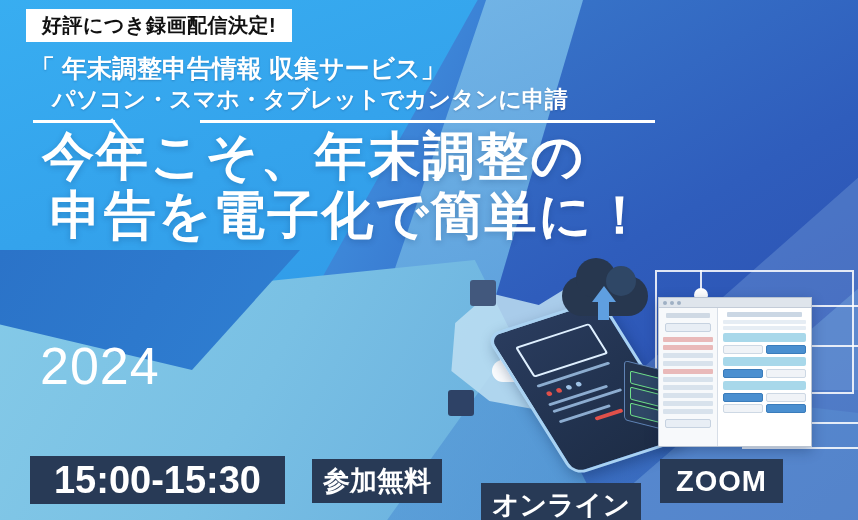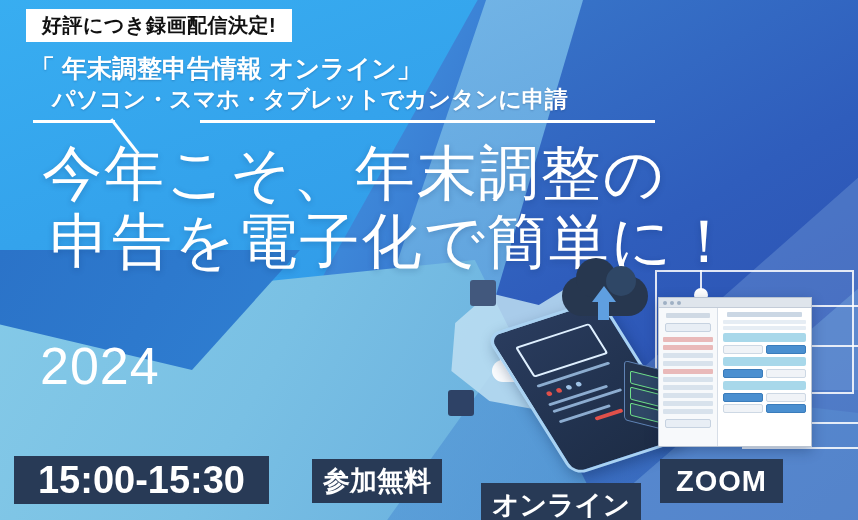--- a/index.html
+++ b/index.html
@@ -97,23 +97,23 @@
   .rule-left{
     position:absolute;left:33px;top:120px;width:82px;height:3px;background:#fff;
   }
   .rule-diag{
     position:absolute;left:110px;top:120px;width:3px;height:44px;background:#fff;
     transform-origin:top left;transform:rotate(-38deg);
   }
 
   
   .headline{
-    position:absolute;left:42px;top:140px;
-    color:#fff;font-weight:normal;
-    font-size:60px;line-height:1.13;letter-spacing:2px;
+    position:absolute;left:42px;top:127px;
+    color:#fff;font-weight:bold;
+    font-size:52px;line-height:1.13;letter-spacing:2px;
     text-shadow:0 2px 6px rgba(0,35,85,.22);
     white-space:nowrap;
   }
   .headline .l2{margin-left:8px;display:block;}
 
   
   .date-year{
     position:absolute;left:40px;top:336px;
     color:#fff;font-size:52px;font-weight:normal;letter-spacing:1px;
   }
@@ -125,21 +125,21 @@
   .date-main .big{font-size:70px;letter-spacing:-1px;}
   .date-main .unit{font-size:34px;font-weight:bold;}
   .date-main .dow{font-size:30px;font-weight:normal;}
 
   
   .badge{
     position:absolute;background:#283a56;color:#fff;
     display:flex;align-items:center;justify-content:center;
     font-weight:bold;white-space:nowrap;
   }
-  .badge-time{left:14px;top:456px;width:255px;height:48px;font-size:38px;letter-spacing:0px;}
+  .badge-time{left:30px;top:456px;width:255px;height:48px;font-size:38px;letter-spacing:0px;}
   .badge-free{left:312px;top:459px;width:130px;height:44px;font-size:27px;}
   .badge-online{left:481px;top:459px;width:160px;height:44px;font-size:27px;margin-top:24px;}
   .badge-zoom{left:660px;top:459px;width:123px;height:44px;font-size:29px;letter-spacing:1px;}
 
   
   .illus{position:absolute;left:440px;top:268px;width:240px;height:200px;}
   .splash{
     position:absolute;left:0;top:10px;width:190px;height:150px;
     background:#bfe0f2;opacity:.85;
     clip-path:polygon(8% 30%,26% 10%,52% 18%,70% 4%,88% 22%,96% 52%,78% 76%,52% 88%,26% 82%,6% 62%);
@@ -247,21 +247,21 @@
   </div>
 
   <div class="frame frame-a"></div>
   <div class="frame frame-b"></div>
   <div class="frame frame-c"></div>
   <div class="vline vline-a"></div>
   <div class="dot-white"></div>
 
   <div class="ribbon">好評につき録画配信決定!</div>
 
-  <div class="sub1">「 年末調整申告情報 オンライン」</div>
+  <div class="sub1">「 年末調整申告情報 収集サービス」</div>
   <div class="sub2">パソコン・スマホ・タブレットでカンタンに申請</div>
   <div class="rule-left"></div>
   <div class="rule-diag"></div>
   <div class="rule-right"></div>
 
   <div class="headline">
     <span class="l1">今年こそ、年末調整の</span>
     <span class="l2">申告を電子化で簡単に！</span>
   </div>
 

